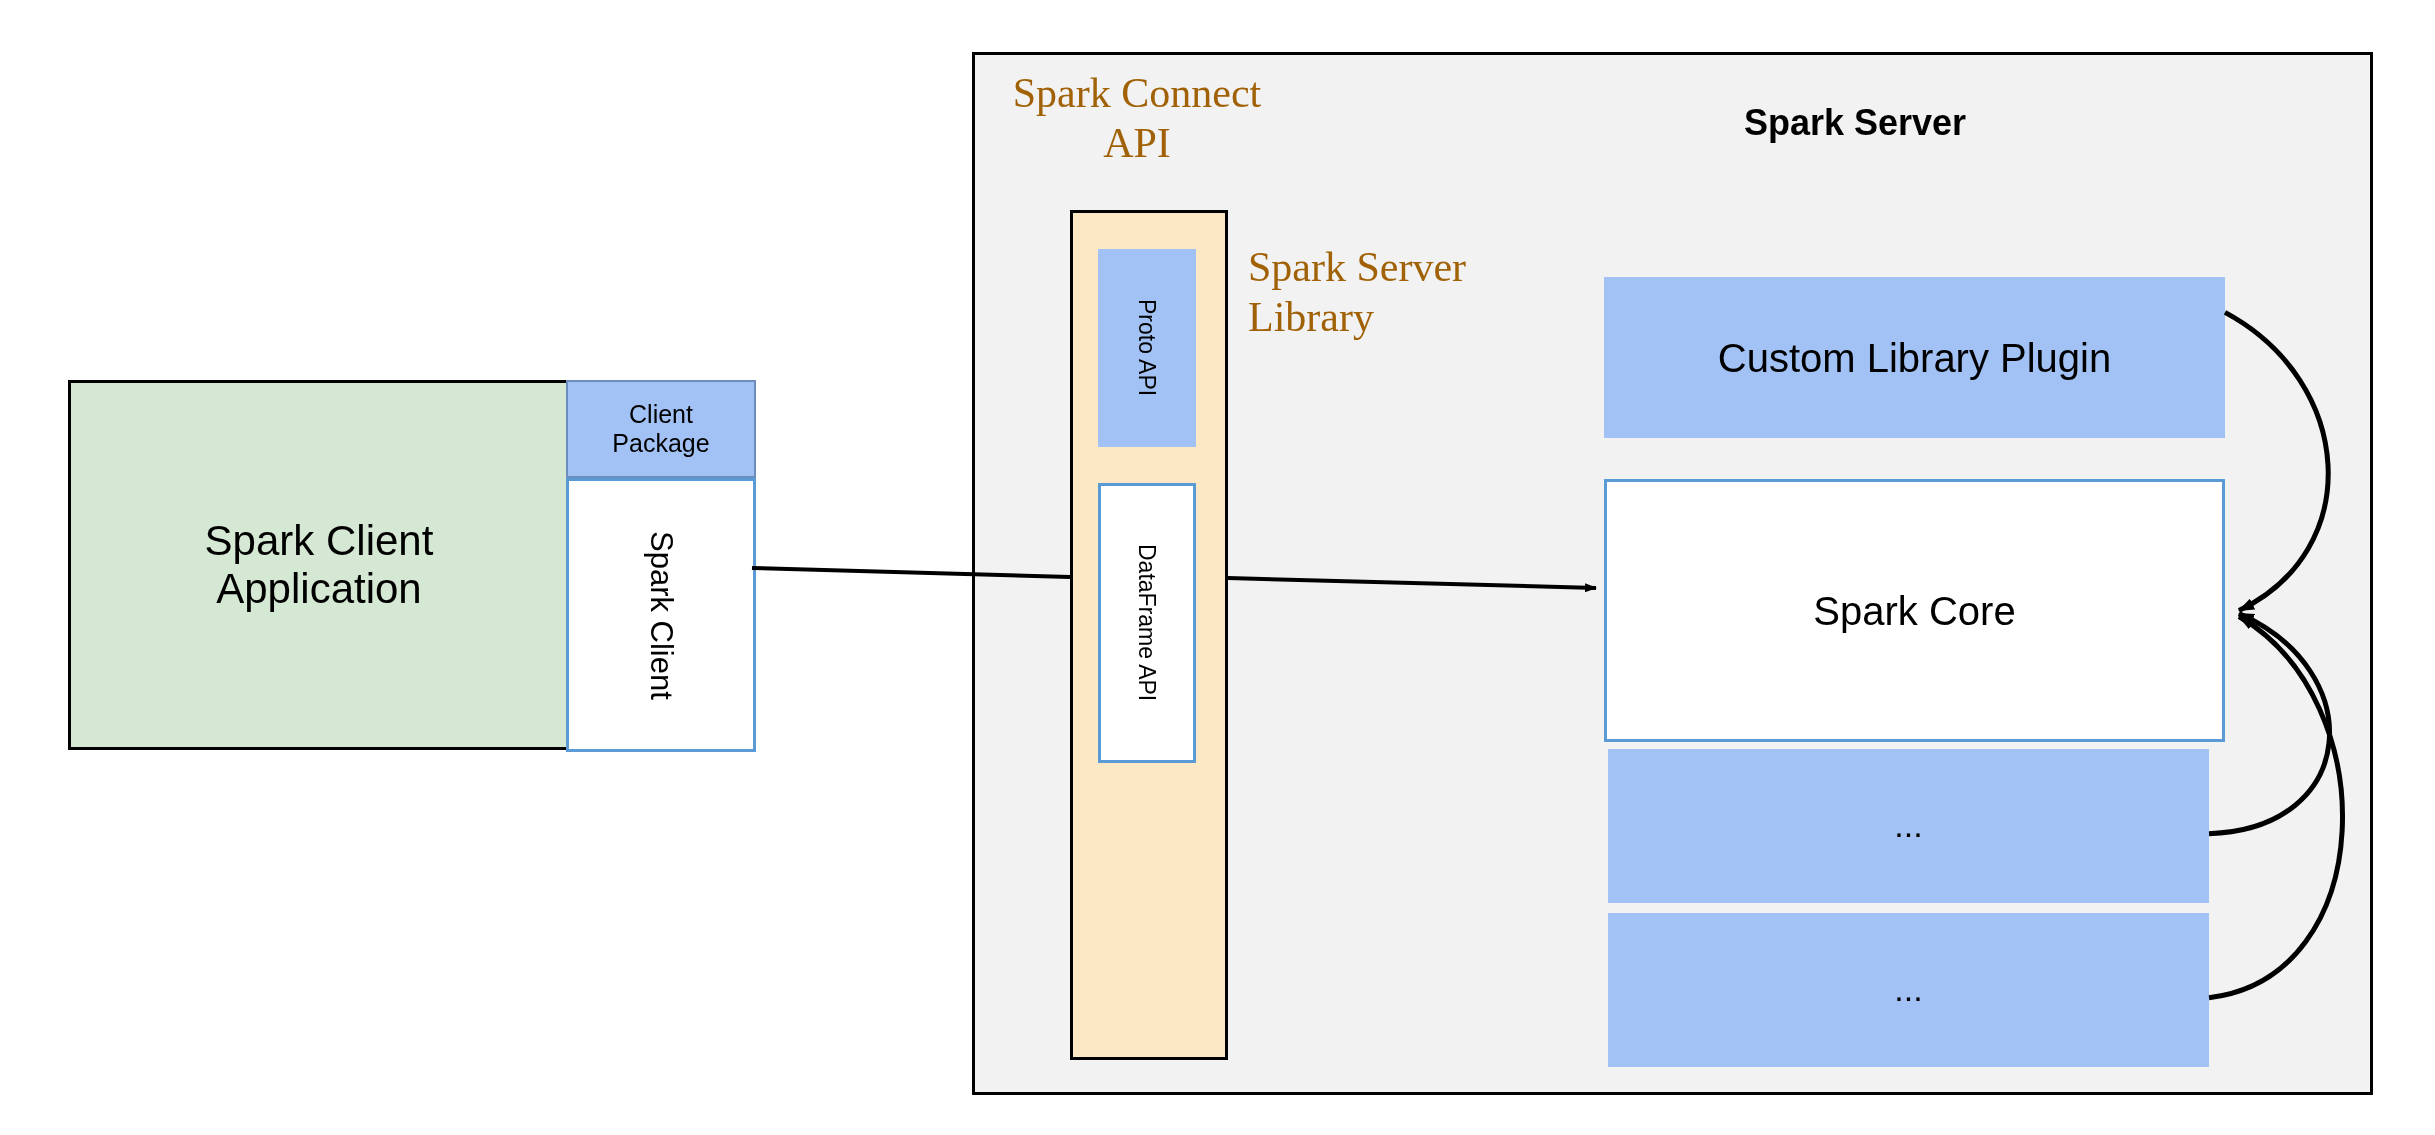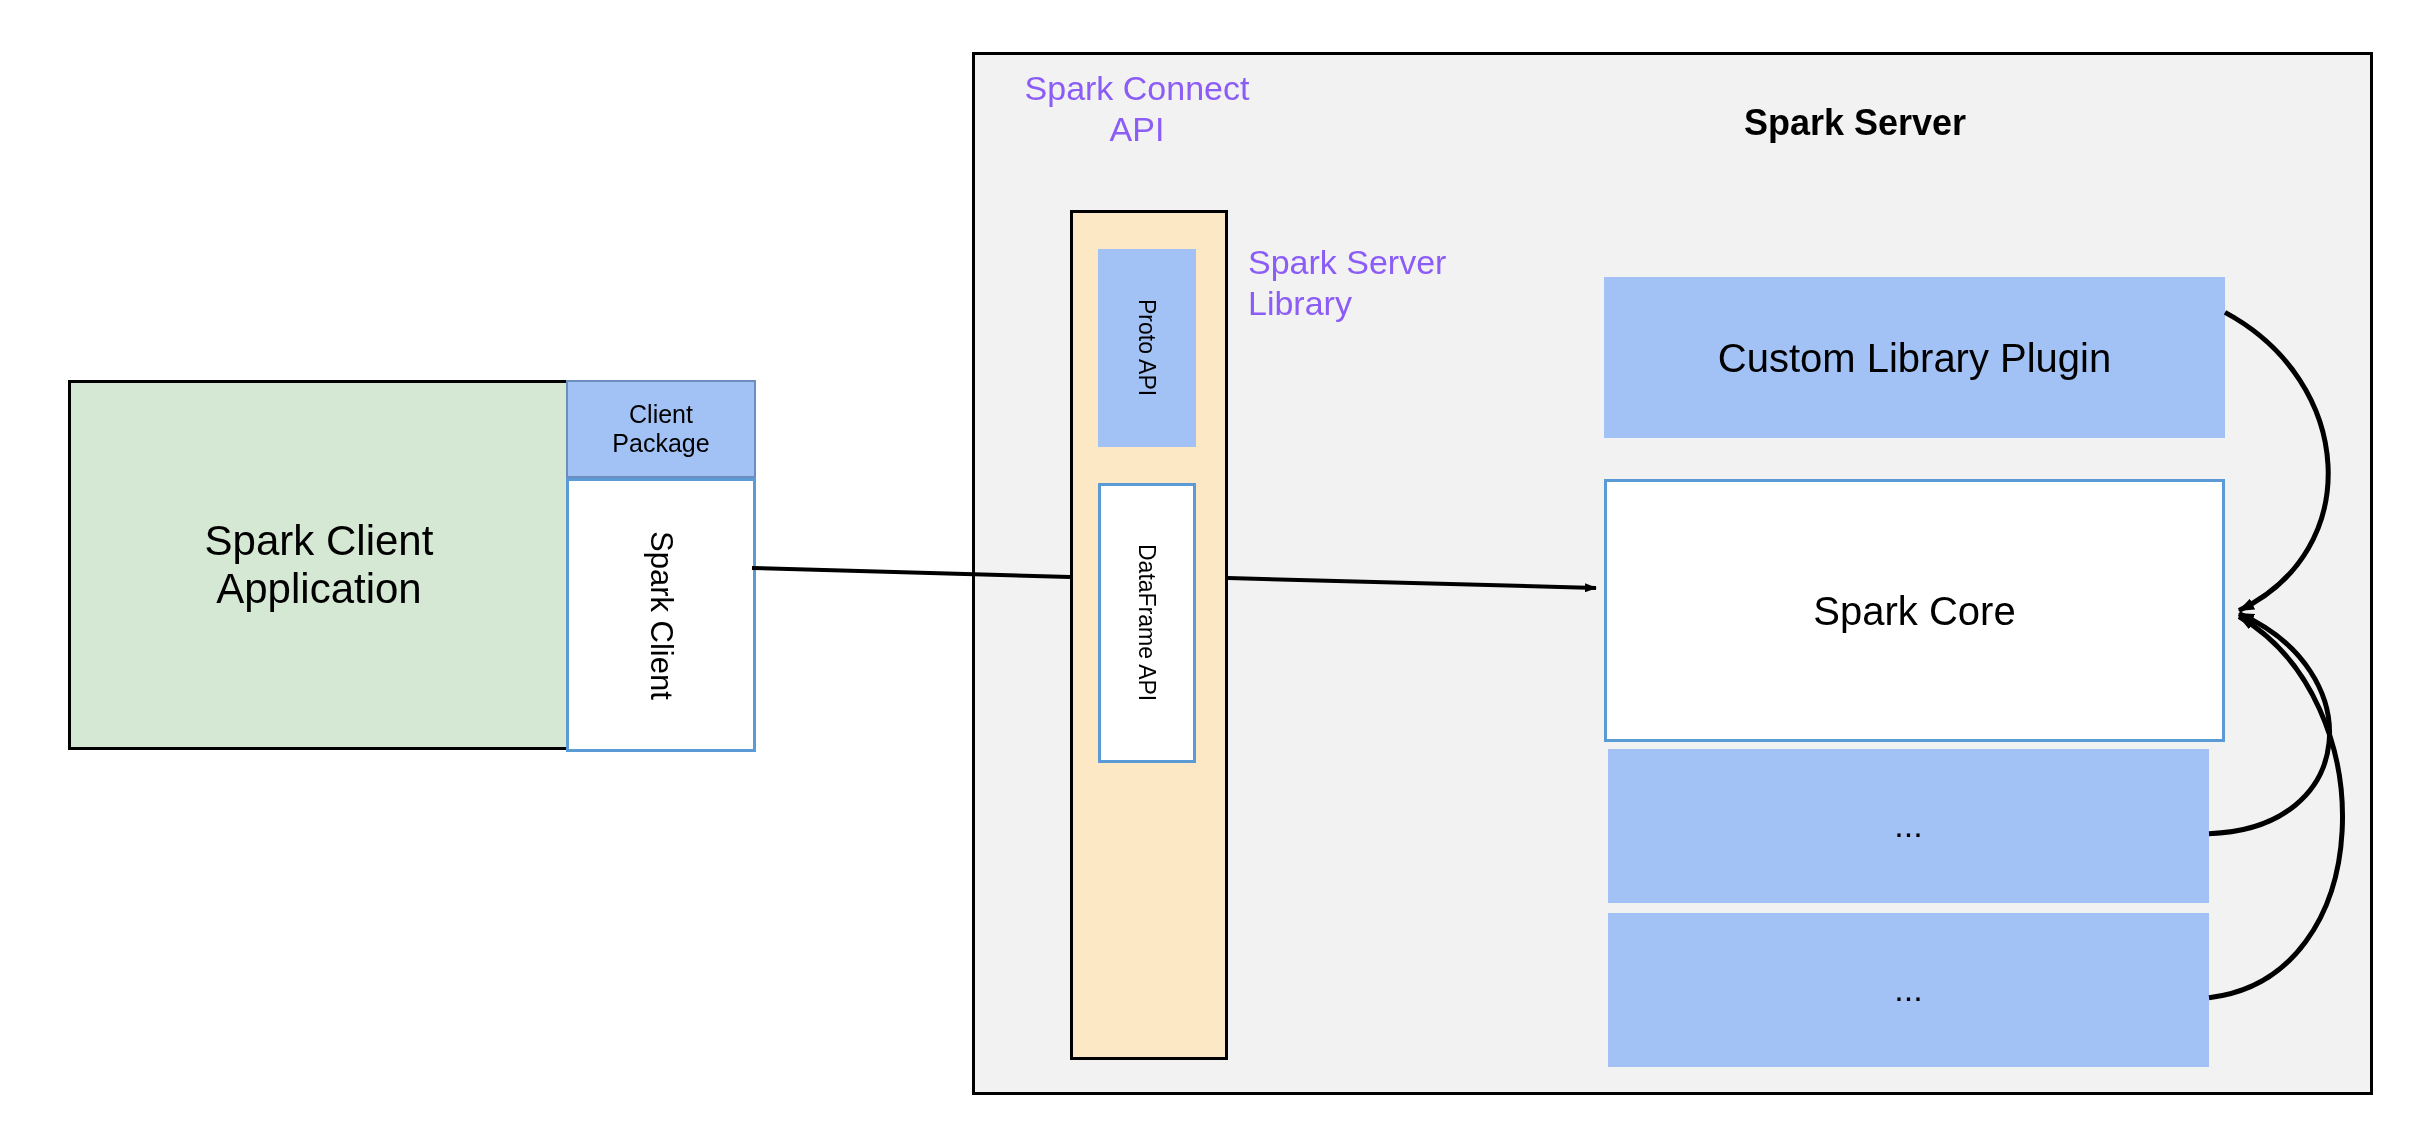--- a/index.html
+++ b/index.html
@@ -80,24 +80,25 @@
     width: 1401px;
     height: 1043px;
     background: #f2f2f2;
     border: 3px solid #000000;
     box-sizing: border-box;
     z-index: 1;
   }
 
   .plain-label {
     position: absolute;
-    font-size: 34px;
+    font-size: 42px;
     line-height: 1.2;
     white-space: pre-line;
-    color: #8b5cf6;
+    color: #a16207;
+    font-family: Liberation Serif, serif;
   }
   #connect-api-label {
     left: 1012px;
     top: 68px;
     width: 250px;
     text-align: center;
     z-index: 4;
   }
   #server-library-label {
     left: 1248px;

